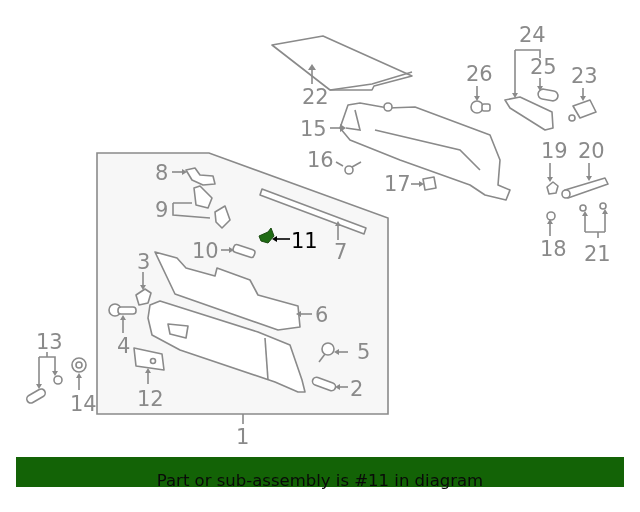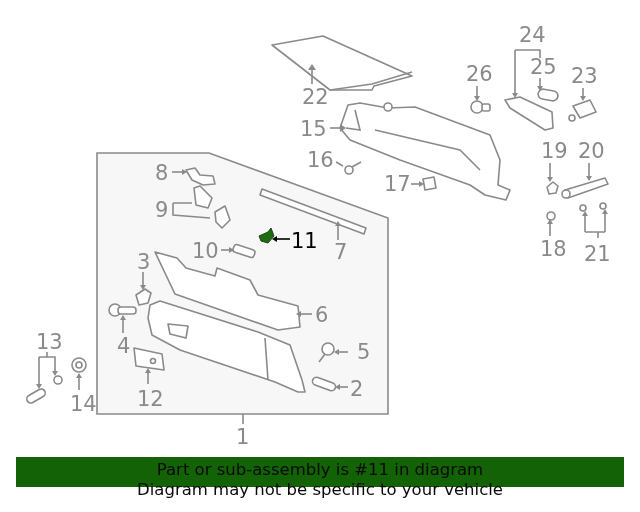--- a/index.html
+++ b/index.html
@@ -4,21 +4,21 @@
 <style>
   html, body { margin:0; padding:0; background:#ffffff; }
   body { width:640px; height:512px; position:relative; overflow:hidden; font-family:"DejaVu Sans", sans-serif; }
   #diagram { position:absolute; left:0; top:0; width:640px; height:456px; }
   .lbl { font-family:"DejaVu Sans", sans-serif; font-size:21px; fill:#8a8a8a; }
   .lbl-hl { font-family:"DejaVu Sans", sans-serif; font-size:21px; fill:#000000; }
   .part { fill:#ffffff; stroke:#8a8a8a; stroke-width:1.6; stroke-linejoin:round; }
   .line { fill:none; stroke:#8a8a8a; stroke-width:1.6; }
   .arrowhead { fill:#8a8a8a; }
   .banner { position:absolute; left:16px; top:457px; width:608px; height:30px; background:#136306; color:#0a0a0a;
-            font-family:"DejaVu Sans", sans-serif; font-size:16.5px; line-height:20px; text-align:center; padding-top:3px; box-sizing:border-box; }
+            font-family:"DejaVu Sans", sans-serif; font-size:16.5px; line-height:20px; text-align:center; padding-top:14px; box-sizing:border-box; }
   .banner div { white-space:nowrap; }
 </style>
 </head>
 <body>
 
 <svg id="diagram" viewBox="0 0 640 456" xmlns="http://www.w3.org/2000/svg">
 
   <path d="M97,153 L209,153 L388,218 L388,414 L97,414 Z" fill="#f7f7f7" stroke="#8a8a8a" stroke-width="1.6"></path>
   <line class="line" x1="243" y1="414" x2="243" y2="424"></line>
 
@@ -215,14 +215,13 @@
     <text class="lbl" x="302" y="104">22</text>
     <text class="lbl" x="571" y="83">23</text>
     <text class="lbl" x="519" y="42">24</text>
     <text class="lbl" x="530" y="74">25</text>
     <text class="lbl" x="466" y="81">26</text>
   </g>
 </svg>
 
 <div class="banner">
   <div>Part or sub-assembly is #11 in diagram</div>
-  <div>Diagram may not be specific to your vehicle</div>
 </div>
 
 </body></html>

